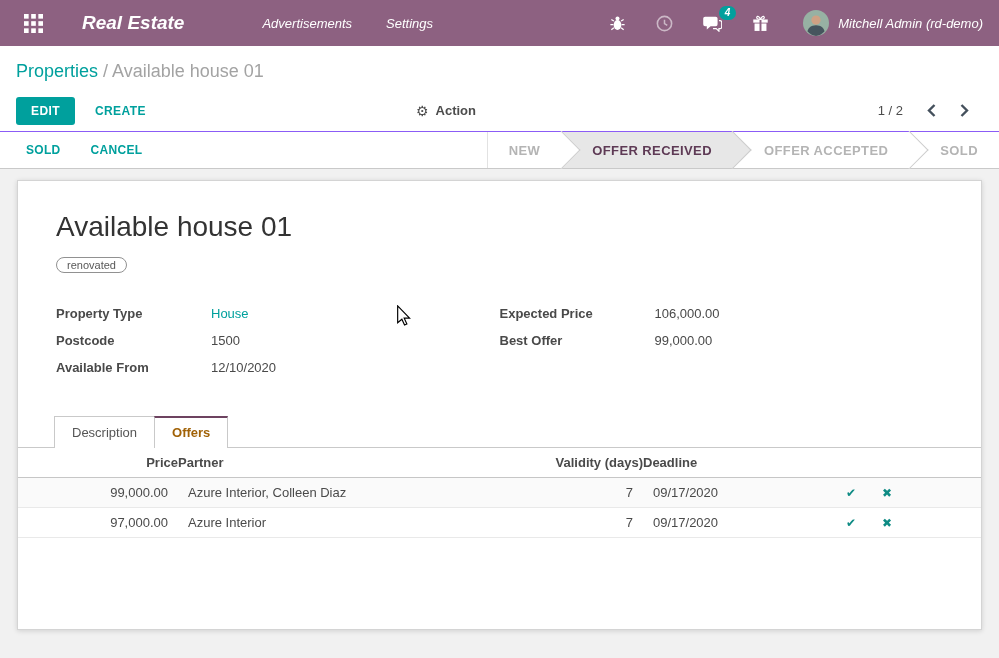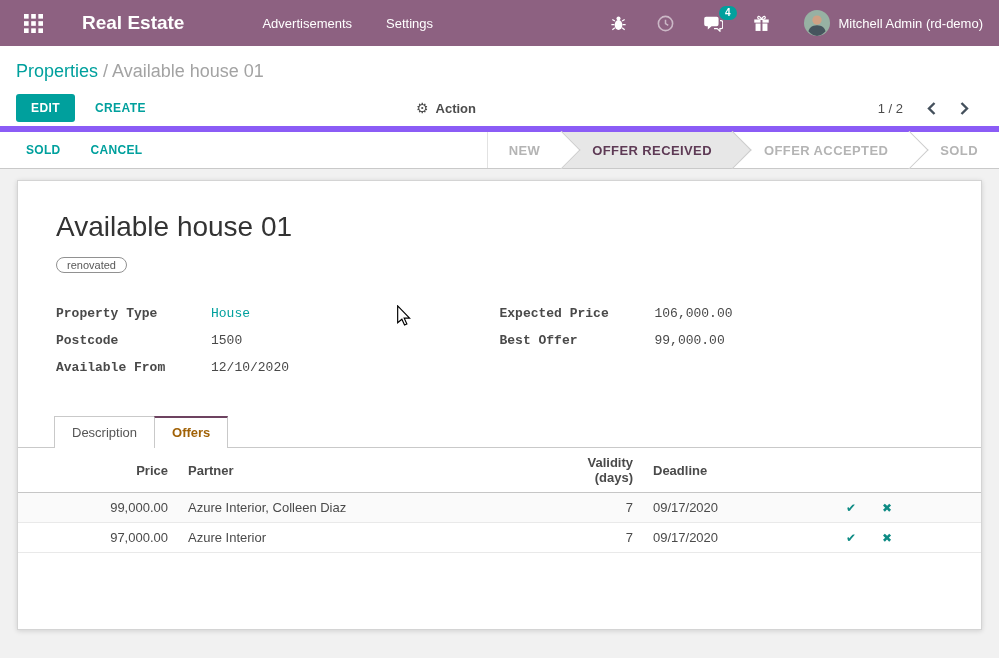--- a/index.html
+++ b/index.html
@@ -1,39 +1,39 @@
 <!DOCTYPE html>
 <html style="--navbar_bg: #8d6181; --accent: #00a09d; --icon_teal: #0e8b84; --badge_bg: #00a09d; --status_active_bg: #e7e7e7; --status_active_text: #5e3a55; --tab_active_border: #6d4360;"><head>
 <meta charset="utf-8">
 <style>
   * { box-sizing: border-box; margin: 0; padding: 0; }
   html, body { width: 999px; height: 658px; overflow: hidden; }
   body { font-family: "Liberation Sans", "DejaVu Sans", sans-serif; background: #f1f1f1; position: relative; }
   a { text-decoration: none; cursor: pointer; }
 
   
-  .navbar { height: 46px; background: var(--navbar_bg, #8d6181); display: flex; align-items: center; padding: 8px 16px; color: #fff; }
+  .navbar { height: 46px; background: var(--navbar_bg, #8d6181); display: flex; align-items: center; padding: 8px 16px; color: #fff; font-style: italic; }
   .apps-btn { width: 34px; height: 34px; display: flex; align-items: center; justify-content: center; cursor: pointer; margin-right: 32px; }
   .app-name { font-size: 19px; font-weight: 700; margin-right: 78px; cursor: pointer; }
   .nav-menus { display: flex; gap: 34px; font-size: 13px; }
   .nav-menus a { color: #fff; }
   .nav-right { margin-left: auto; display: flex; align-items: center; }
   .nav-icon-btn { position: relative; margin-left: 30px; cursor: pointer; display: flex; align-items: center; }
   .nav-icon-btn.dim { opacity: .55; }
   .badge { position: absolute; top: -9px; right: -14px; background: var(--badge_bg, #00a09d); color: #fff; font-size: 10px; font-weight: 700; border-radius: 9px; padding: 2px 6px; line-height: 1; }
   .user-block { display: flex; align-items: center; margin-left: 34px; cursor: pointer; }
   .avatar { width: 26px; height: 26px; border-radius: 50%; overflow: hidden; margin-right: 9px; flex: none; }
   .user-name { font-size: 13px; color: #fff; }
 
   
   .control-panel { background: #fff; }
   .breadcrumb { padding: 15px 16px 8px; font-size: 18px; }
   .breadcrumb .bc-parent { color: var(--accent, #00a09d); }
   .breadcrumb .bc-sep, .breadcrumb .bc-current { color: #a3a3a3; }
-  .cp-row { height: 42px; display: flex; align-items: center; padding: 0 16px; position: relative; border-bottom: 6px solid #8b5cf6; }
+  .cp-row { height: 42px; display: flex; align-items: center; padding: 0 16px; position: relative; border-bottom: 1px solid #8b5cf6; }
   .btn-edit { background: var(--accent, #00a09d); color: #fff; border: none; border-radius: 3px; font-size: 12px; font-weight: 700; letter-spacing: .4px; padding: 7px 15px; cursor: pointer; font-family: inherit; }
   .btn-create { color: var(--accent, #00a09d); font-size: 12px; font-weight: 700; letter-spacing: .4px; margin-left: 20px; cursor: pointer; }
   .cp-action { position: absolute; left: 416px; display: flex; align-items: center; gap: 7px; font-size: 13px; font-weight: 600; color: #4c4c4c; cursor: pointer; }
   .gear-glyph { font-family: "DejaVu Sans", sans-serif; font-size: 14px; color: #4c4c4c; }
   .cp-pager { margin-left: auto; display: flex; align-items: center; gap: 24px; padding-right: 14px; }
   .pager-value { font-size: 13px; color: #4c4c4c; }
   .pager-btn { cursor: pointer; display: flex; align-items: center; }
 
   
   .statusbar { height: 37px; background: #fff; display: flex; border-bottom: 1px solid #c9c9c9; }
@@ -48,34 +48,34 @@
   .step.active { background: var(--status_active_bg, #e7e7e7); color: var(--status_active_text, #5e3a55); }
   .step.active::after { background: var(--status_active_bg, #e7e7e7); }
 
   
   .sheet { padding: 11px 17px; }
   .card { background: #fff; border: 1px solid #d4d4d4; box-shadow: 0 1px 5px rgba(0,0,0,.14); height: 450px; overflow: hidden; }
   .card-pad { padding: 30px 38px 0; }
   .title { font-size: 28px; font-weight: 500; color: #333; margin-bottom: 12px; }
   .tag { display: inline-block; border: 1px solid #919191; border-radius: 10px; padding: 1px 10px; font-size: 11px; color: #585858; }
   .fields { display: flex; margin-top: 33px; }
-  .fcol { width: 50%; font-family: Liberation Mono, monospace; }
+  .fcol { width: 50%; }
   .frow { display: flex; margin-bottom: 12px; font-size: 13px; color: #494949; }
   .flabel { width: 155px; font-weight: 700; flex: none; }
   .fvalue.link { color: var(--accent, #00a09d); cursor: pointer; }
 
   
   .tabbar { display: flex; margin-top: 29px; padding-left: 36px; border-bottom: 1px solid #c9c9c9; }
   .tab { padding: 8px 17px; font-size: 13px; color: #555; background: #fff; border: 1px solid #c9c9c9; border-bottom: none; margin-bottom: -1px; cursor: pointer; position: relative; }
   .tab + .tab { margin-left: -1px; }
   .tab.active { font-weight: 700; color: #a16207; border-top: 2px solid var(--tab_active_border, #6d4360); padding-top: 7px; box-shadow: 0 1px 0 #fff; z-index: 2; }
 
   
   table { width: 100%; border-collapse: collapse; font-size: 13px; color: #4a4a4a; }
-  thead th { font-weight: 700; text-align: left; padding: 7px 10px; border-bottom: 1px solid #c6c6c6; cursor: pointer; }
+  thead th { font-weight: 700; text-align: left; padding: 7px 0; border-bottom: 1px solid #c6c6c6; cursor: pointer; }
   th.num, td.num { text-align: right; }
   tbody td { padding: 7px 10px; border-bottom: 1px solid #e9e9e9; }
   tbody tr { cursor: pointer; }
   tbody tr:nth-child(odd) { background: #fafafa; }
   .icon-cell { text-align: center; padding: 7px 2px; }
   .row-icon { color: var(--icon_teal, #0e8b84); font-family: "DejaVu Sans", sans-serif; font-weight: 700; font-size: 12px; cursor: pointer; }
 
   .mouse-cursor { position: absolute; left: 396px; top: 305px; z-index: 99; pointer-events: none; }
 </style>
 </head>

